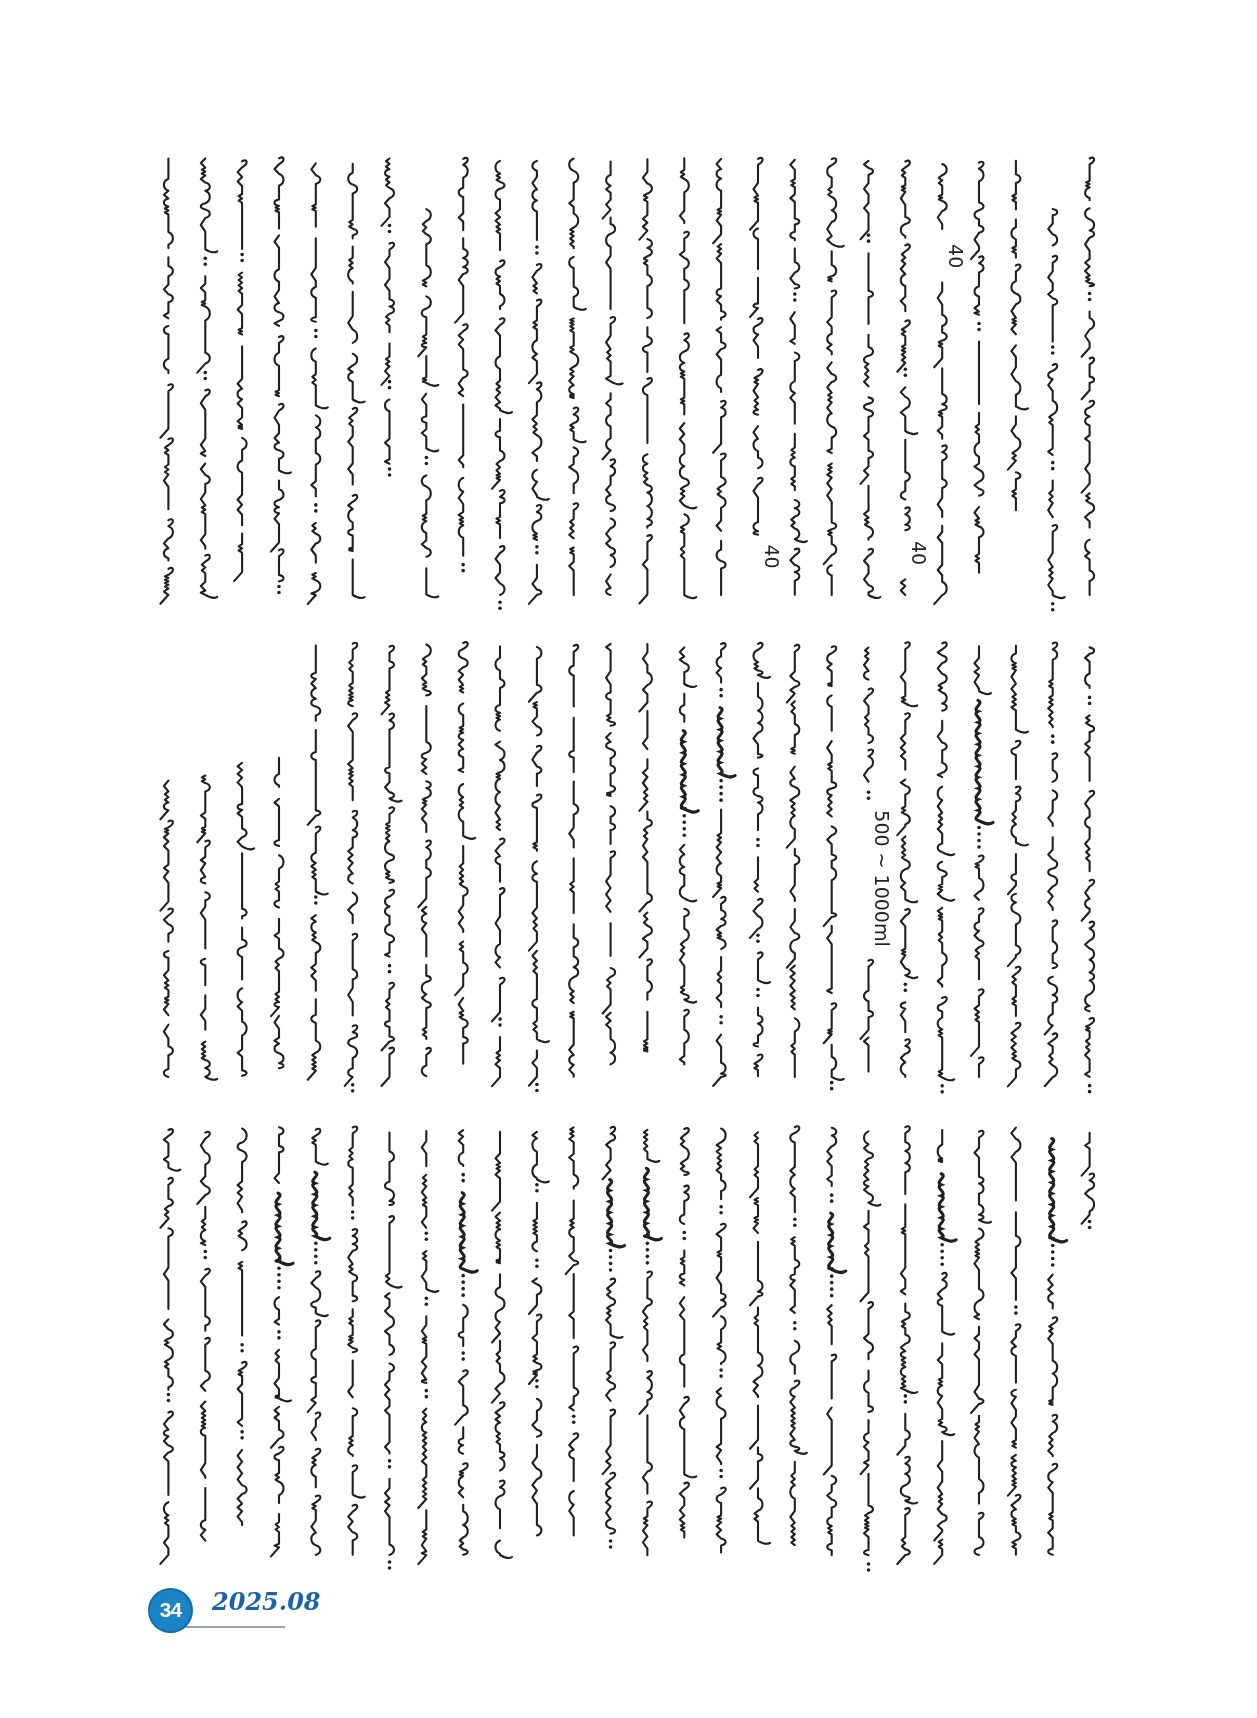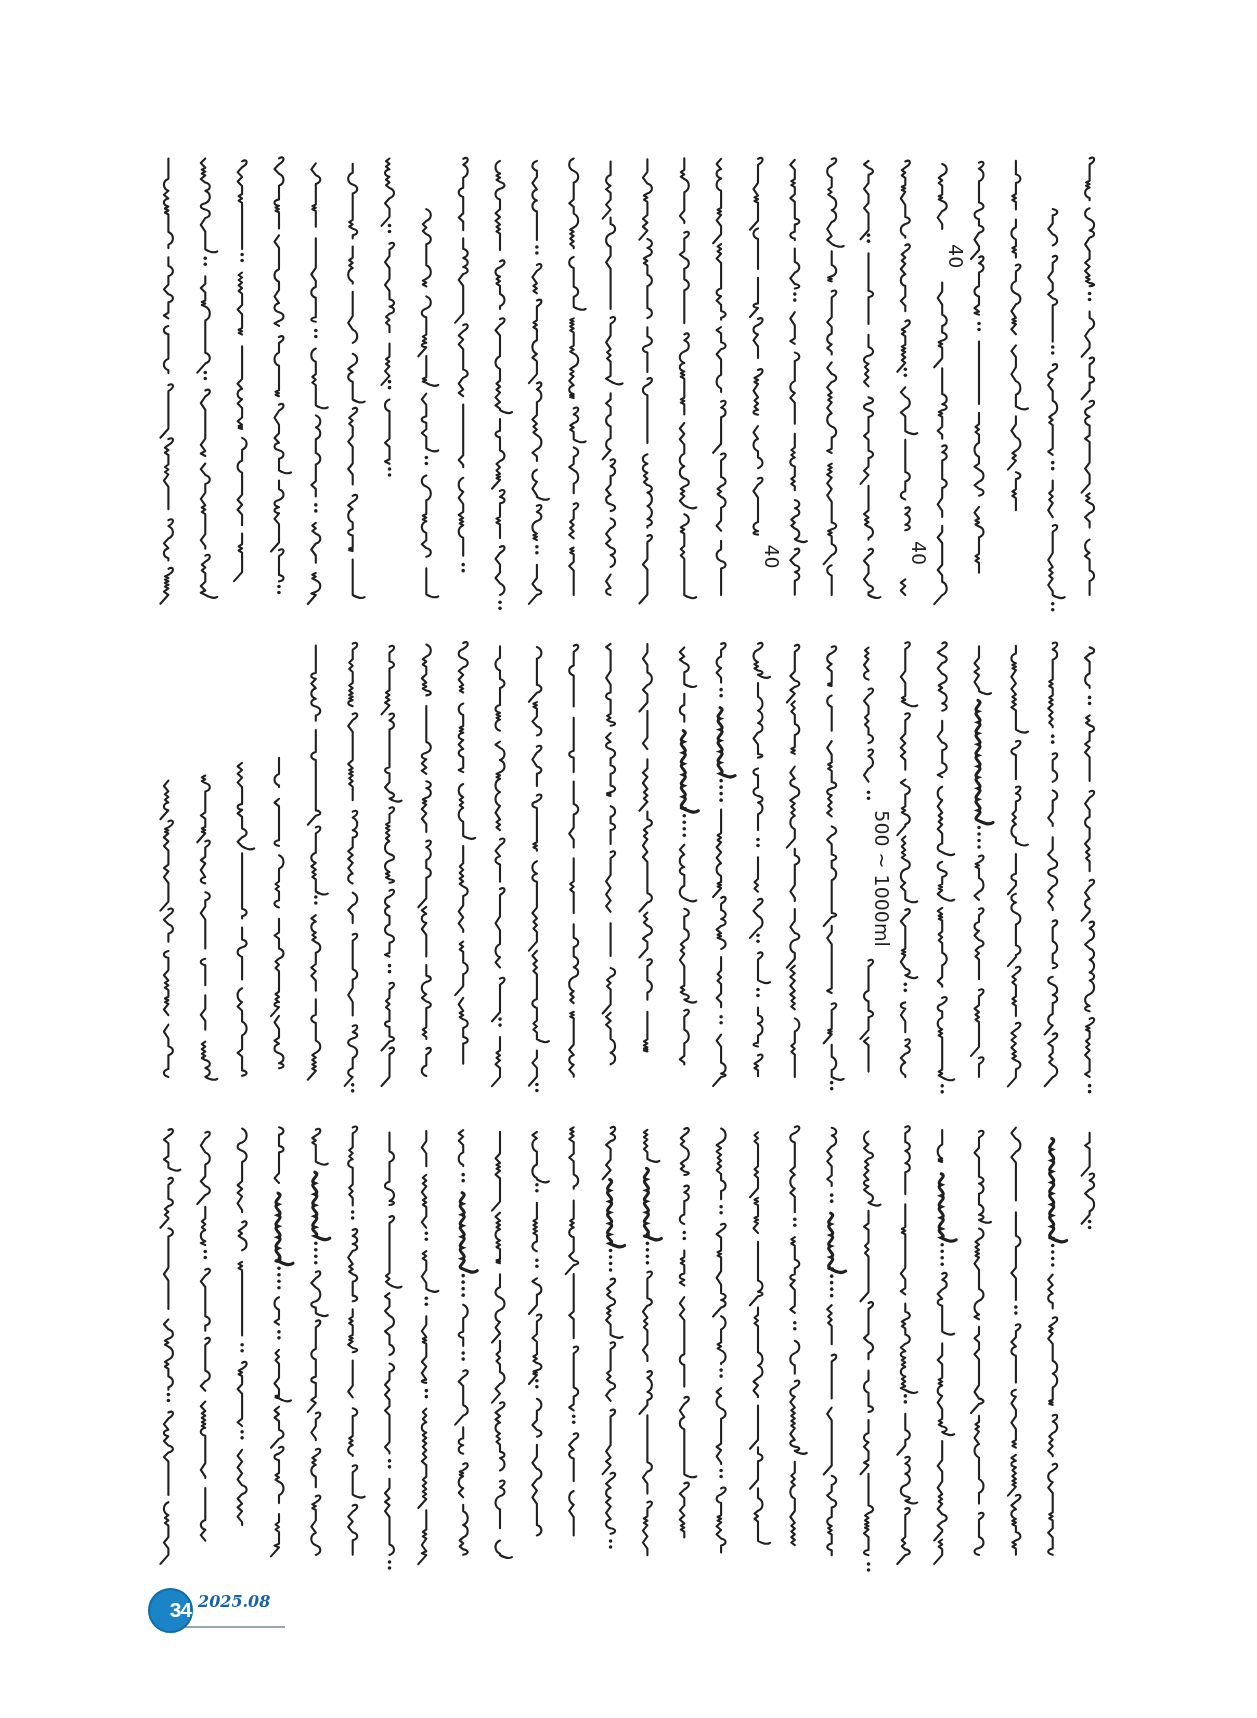--- a/index.html
+++ b/index.html
@@ -25,33 +25,33 @@
     top:40px;
     width:115px;
     height:0;
     border-bottom:2px solid #9aa6ad;
   }
   .page-badge{
     position:relative;
     z-index:2;
     width:41px;height:41px;
     border-radius:50%;
-    display:flex;align-items:center;justify-content:flex-end;
+    display:flex;align-items:center;justify-content:center;
     font-weight:bold;
     font-size:21px;
     letter-spacing:-1px;
   }
   .issue{
     position:relative;
     z-index:2;
-    margin-left:5px;
+    margin-left:19px;
     font-family:"DejaVu Serif", serif;
     font-style:italic;
     font-weight:bold;
-    font-size:16px;
+    font-size:24px;
     letter-spacing:0px;
     padding-bottom:18px;
   }
 </style>
 </head>
 <body>
 
 <div class="page">
 
   <div id="bands">

